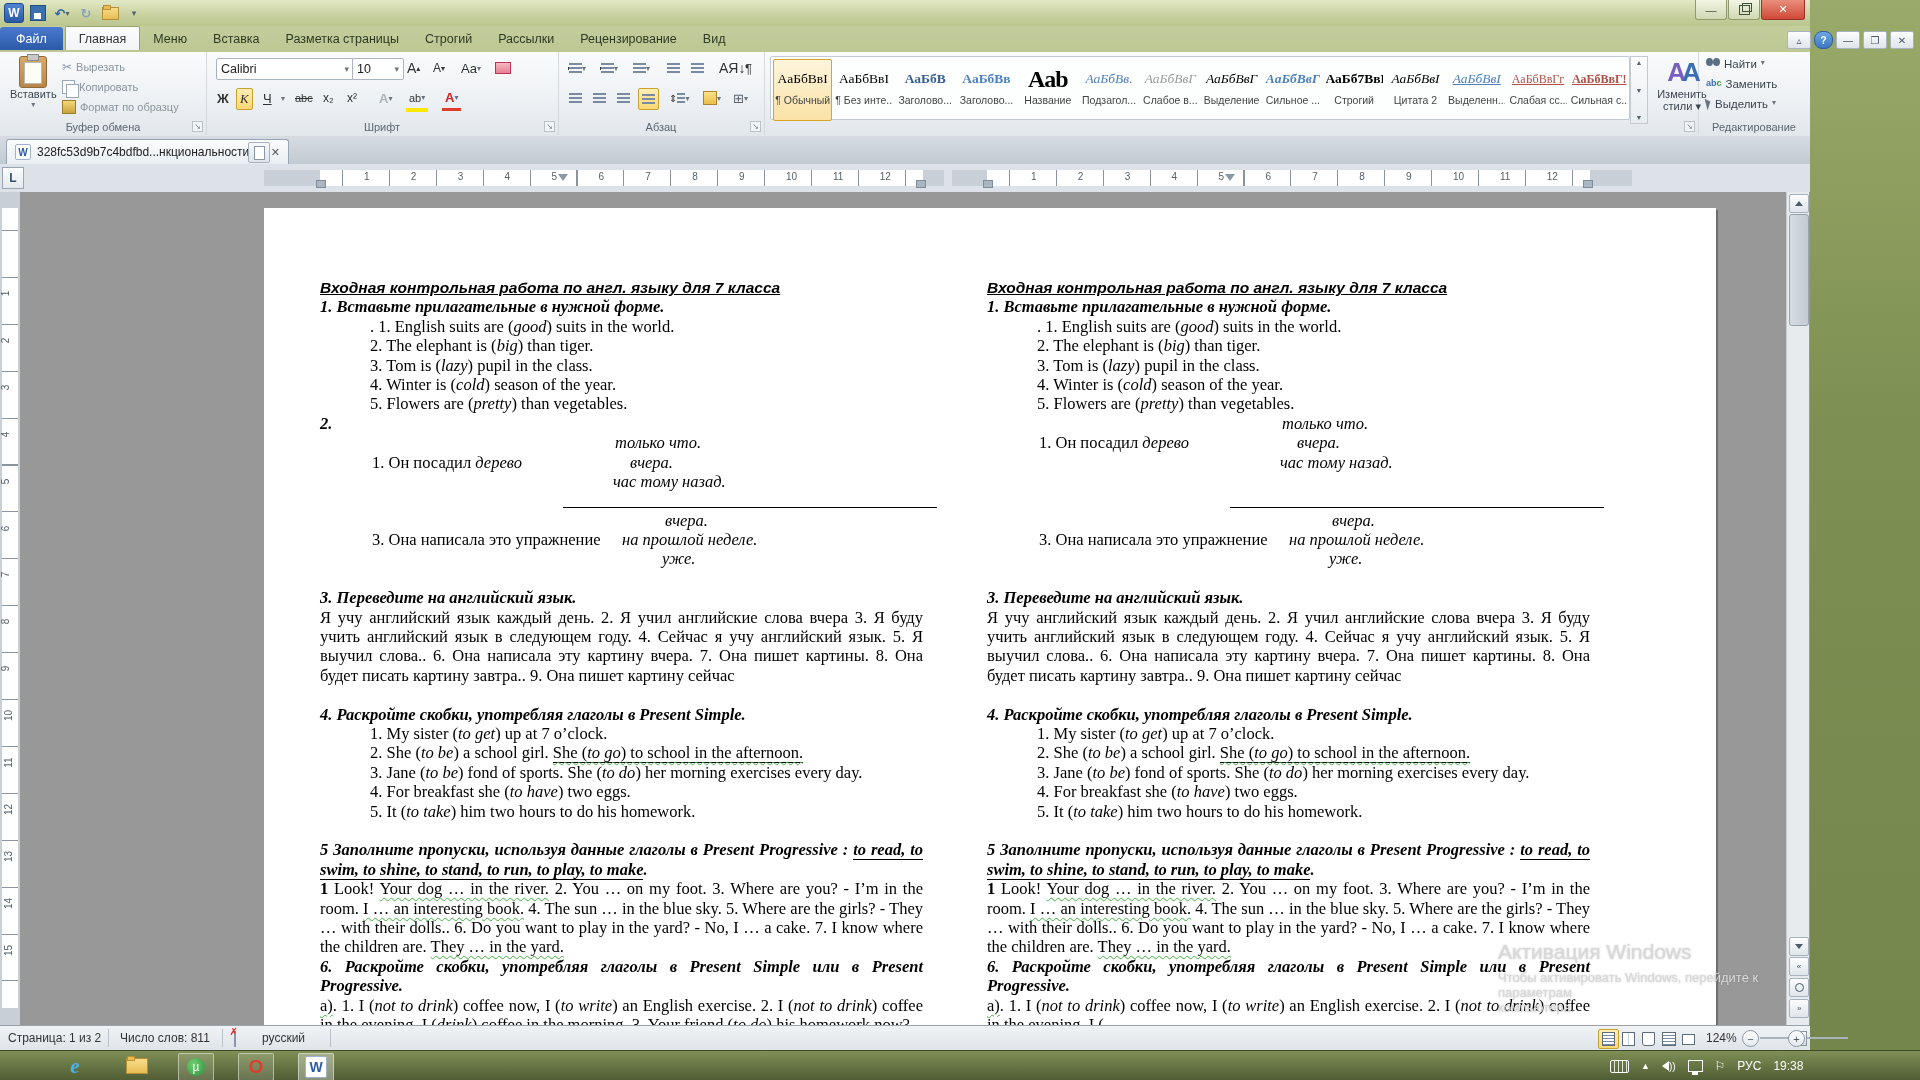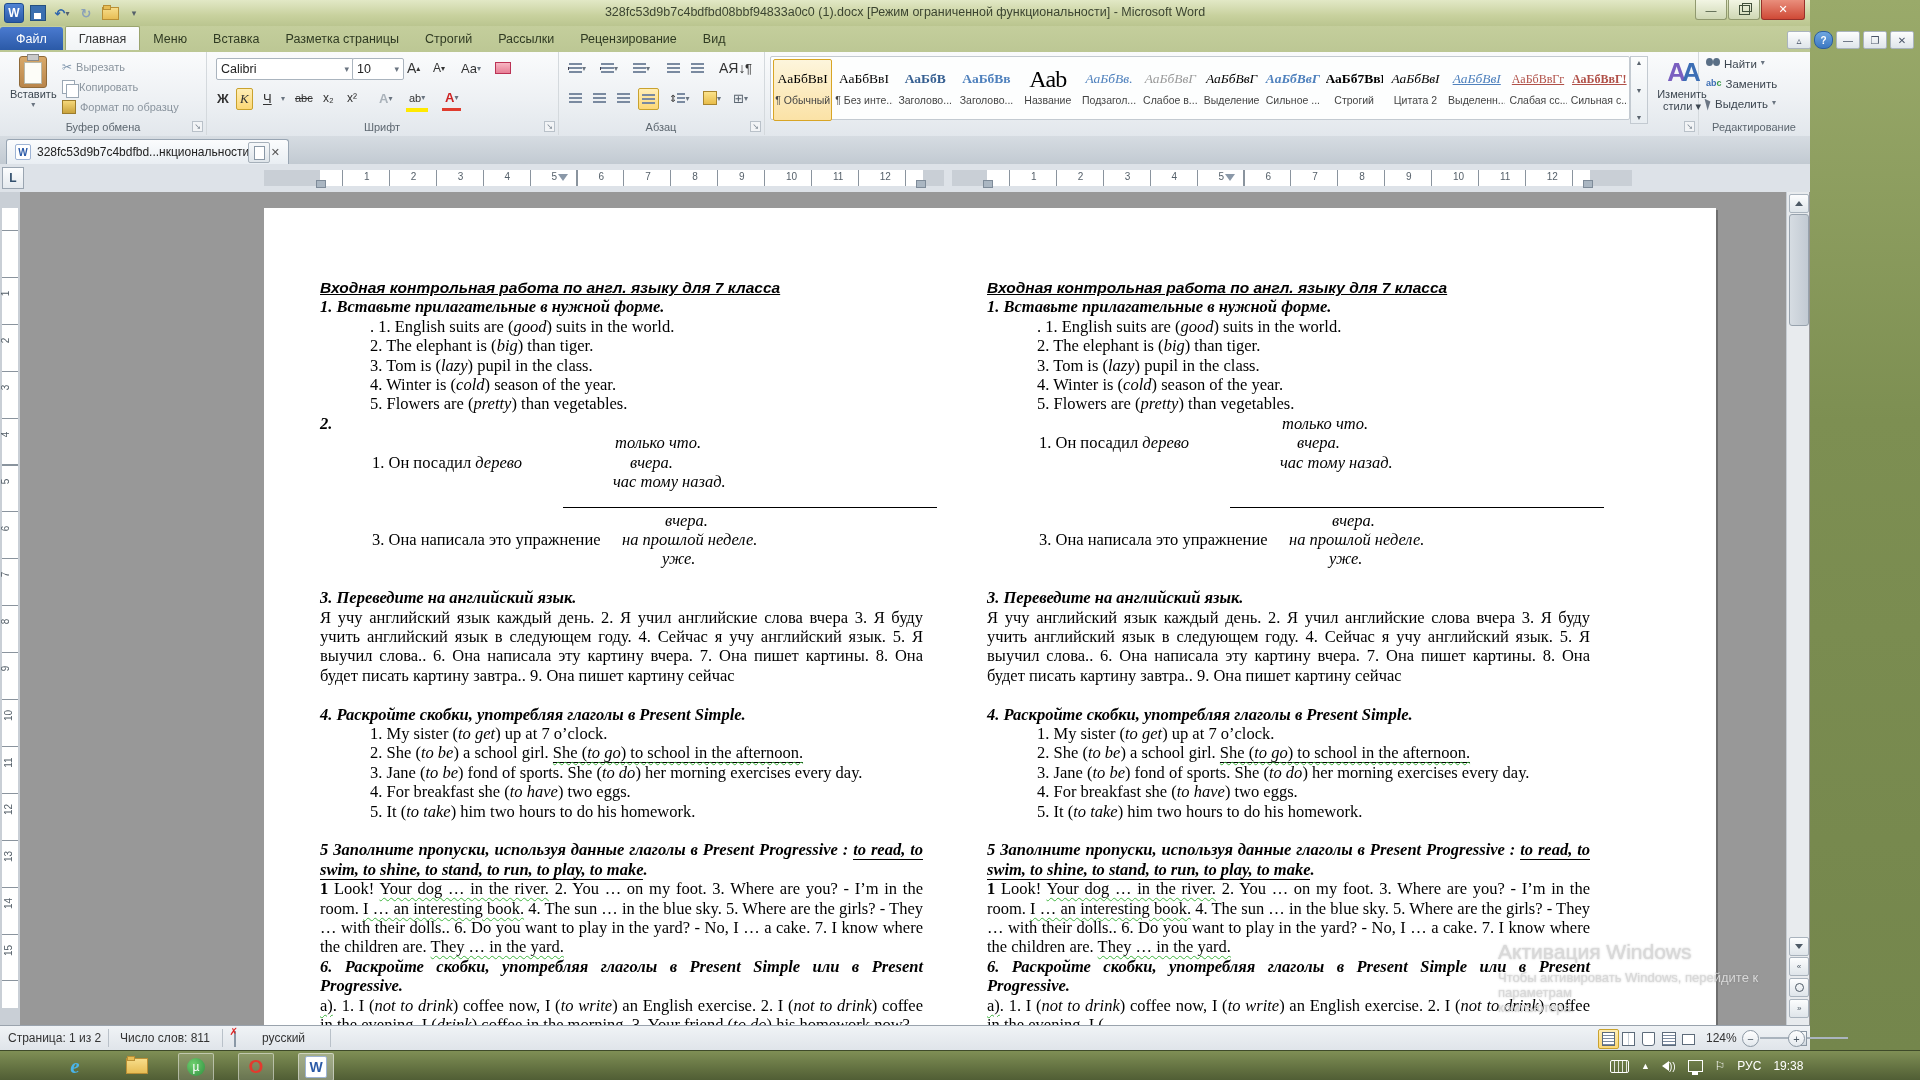--- a/index.html
+++ b/index.html
@@ -179,21 +179,20 @@
       <span class="qat-ico">
           <span class="floppy"></span>
         </span>
       <span class="qat-ico uarrow">↶<span style="font-size:8px;color:#55606a;">▾</span></span>
       <span class="qat-ico redo">↻</span>
       <span class="qat-ico">
           <span class="minifolder"></span>
         </span>
       <span class="qat-ico" style="font-size:9px;color:#55606a;">▾</span>
     </div>
-    <div id="win-title">328fc53d9b7c4bdfbd08bbf94833a0c0 (1).docx [Режим ограниченной функциональности]  -  Microsoft Word</div>
     <div id="winbtns">
       <div class="wbtn">—</div>
       <div class="wbtn">
           <span class="restore-glyph"></span>
         </div>
       <div class="wbtn close">✕</div>
     </div>
   </div>
 
   <div id="tabrow">
@@ -319,21 +318,21 @@
         </div>
         <div class="styleitem">
           <span class="stylepre" style="color: rgb(54, 95, 145); font-weight: bold;">АаБбВ</span>
           <span class="stylelab">Заголово...</span>
         </div>
         <div class="styleitem">
           <span class="stylepre" style="color: rgb(79, 129, 189); font-weight: bold;">АаБбВв</span>
           <span class="stylelab">Заголово...</span>
         </div>
         <div class="styleitem">
-          <span class="stylepre" style="font-size: 24px; letter-spacing: -1px;">Аab</span>
+          <span class="stylepre" style="font-size: 24px; letter-spacing: -1px; font-weight: bold;">Аab</span>
           <span class="stylelab">Название</span>
         </div>
         <div class="styleitem">
           <span class="stylepre" style="color: rgb(79, 129, 189); font-style: italic;">АаБбВв.</span>
           <span class="stylelab">Подзагол...</span>
         </div>
         <div class="styleitem">
           <span class="stylepre" style="color: rgb(154, 154, 154); font-style: italic;">АаБбВвГ</span>
           <span class="stylelab">Слабое в...</span>
         </div>

